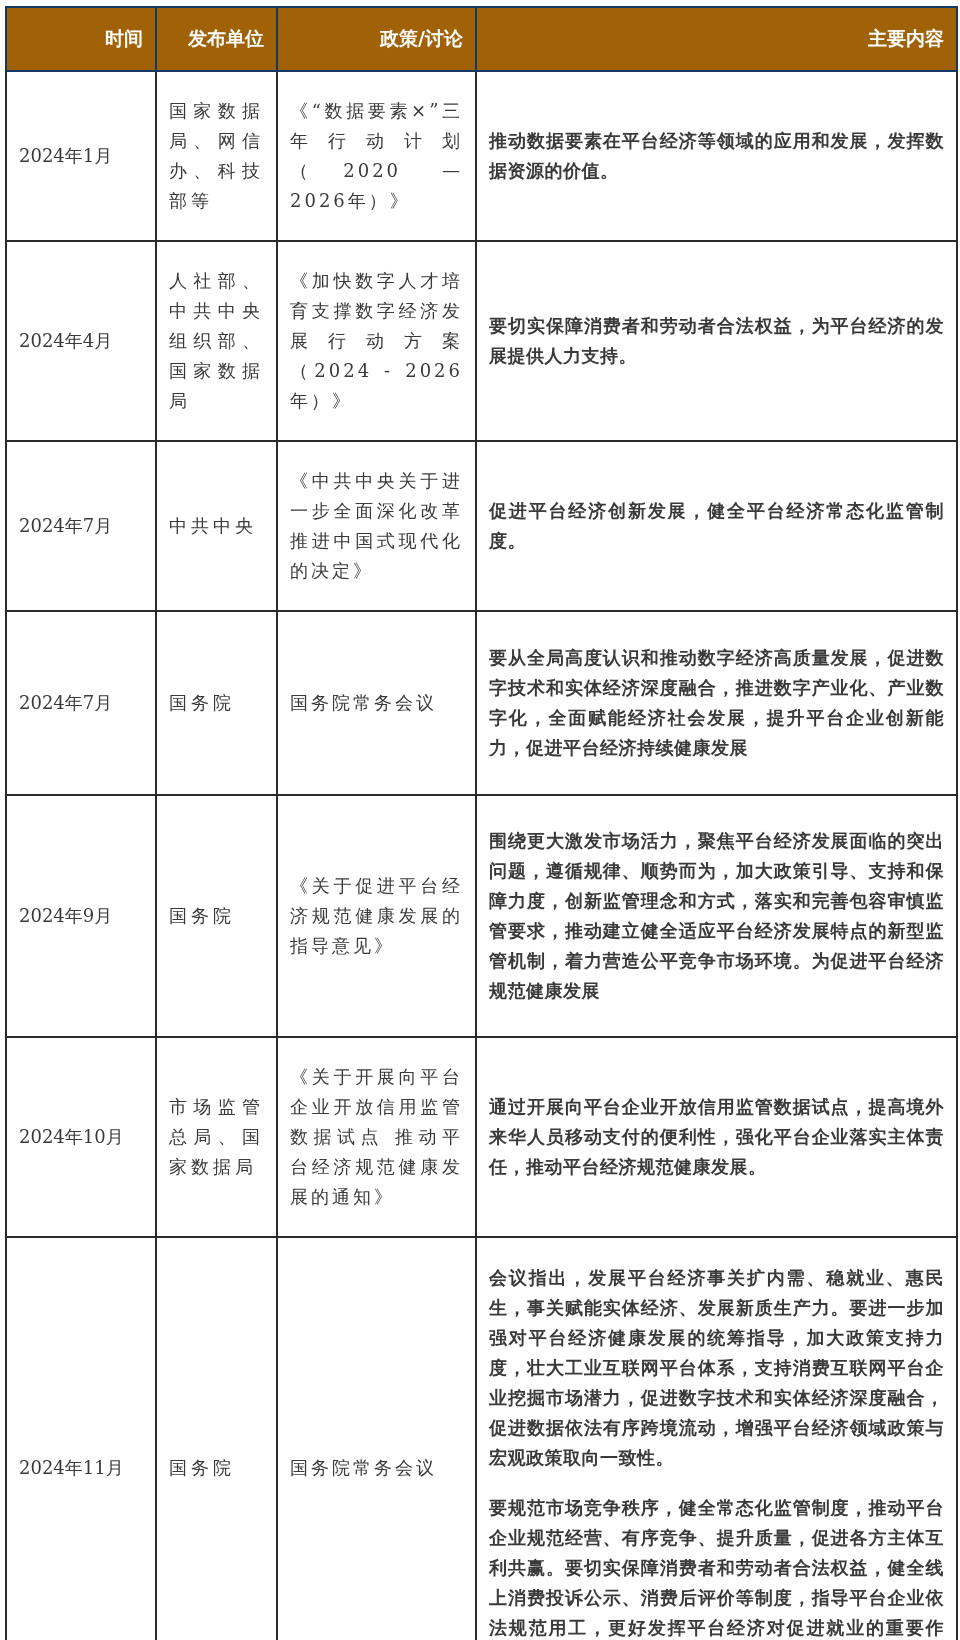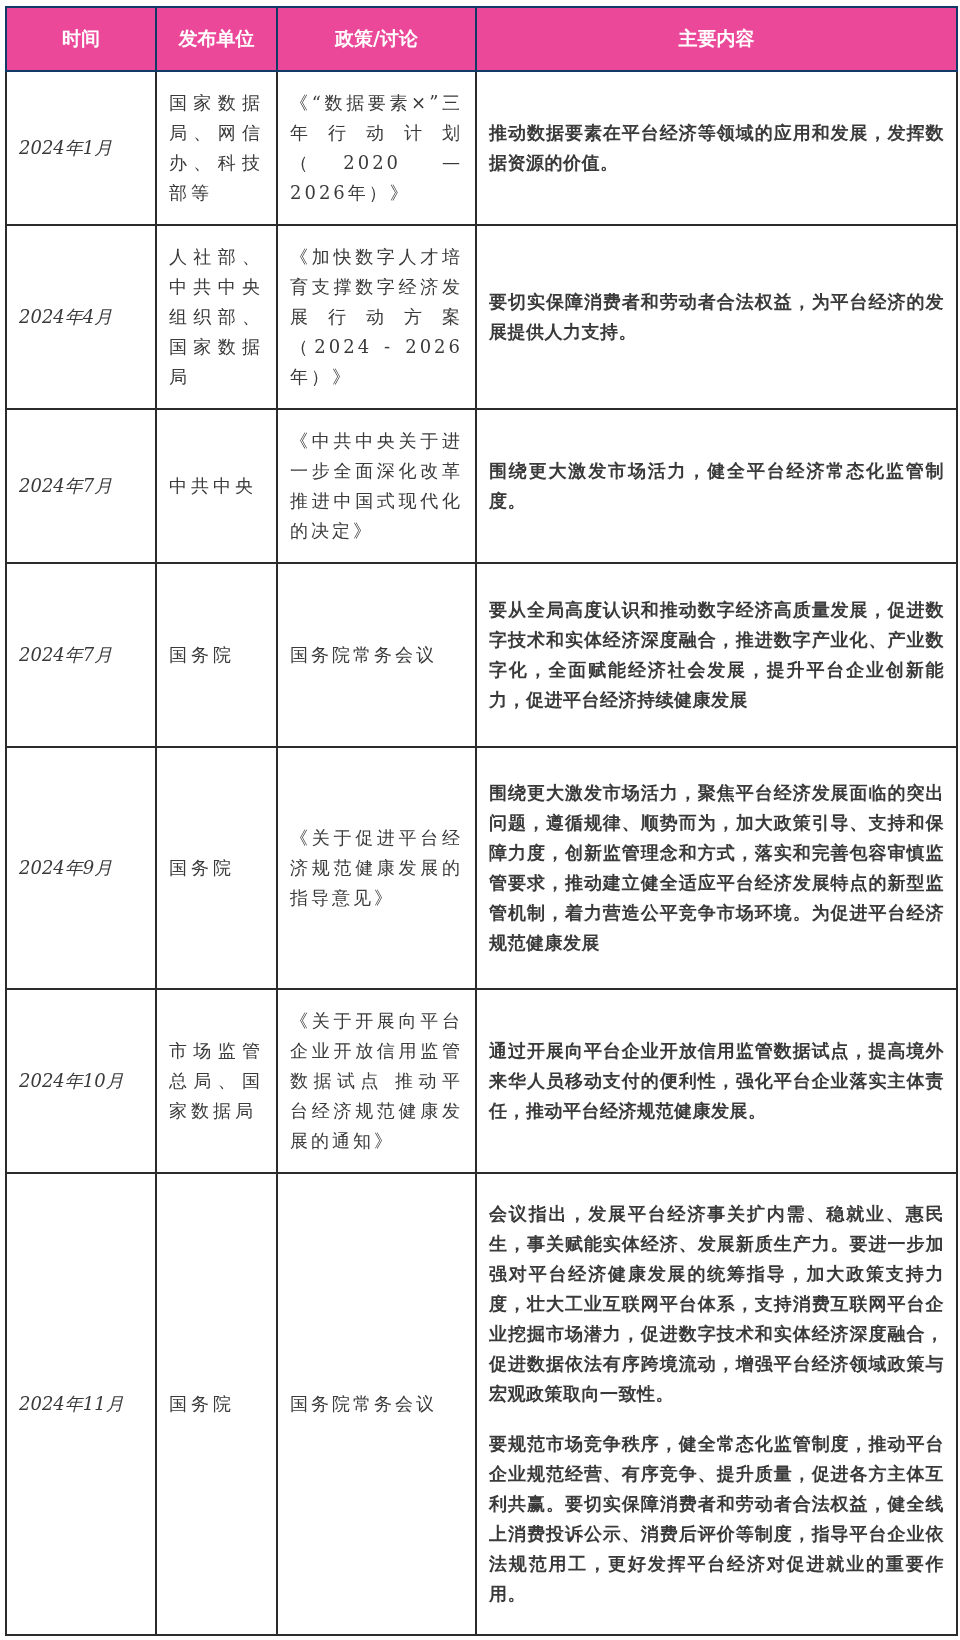--- a/index.html
+++ b/index.html
@@ -1,24 +1,24 @@
 <!DOCTYPE html>
 <html><head>
 <meta charset="utf-8">
 <style>
   html, body { margin: 0; padding: 0; background: #ffffff; }
   body { width: 960px; height: 1640px; position: relative; overflow: hidden;
          font-family: "DejaVu Serif", "Liberation Serif", serif; color: #3a3a3a; }
   table.policy { position: absolute; left: 5px; top: 6px; width: 951px;
                  border-collapse: collapse; table-layout: fixed; }
   table.policy th, table.policy td { border: 2px solid #2b2b2b; vertical-align: middle; }
-  table.policy th { background: #ec4899; color: #ffffff; font-family: "DejaVu Sans", "Liberation Sans", sans-serif;
-                    font-weight: bold; font-size: 19px; text-align: center; padding: 0 12px; height: 62px; border-color: #123a66; }
-  table.policy td { font-size: 18px; line-height: 30px; padding: 16px 12px; }
-  td.c-date { padding-left: 12px; font-size: 17px; white-space: nowrap; font-style: italic; }
+  table.policy th { background: #a16207; color: #ffffff; font-family: "DejaVu Sans", "Liberation Sans", sans-serif;
+                    font-weight: bold; font-size: 19px; text-align: right; padding: 0 12px; height: 62px; border-color: #123a66; }
+  table.policy td { font-size: 18px; line-height: 30px; padding: 24px 12px; }
+  td.c-date { padding-left: 12px; font-size: 17px; white-space: nowrap; }
   td.c-unit { text-align: justify; letter-spacing: 4px; padding: 8px 8px 8px 12px; }
   td.c-policy { text-align: justify; letter-spacing: 3px; padding: 8px 8px 8px 12px; }
   td.c-content { text-align: justify; letter-spacing: 0.5px; padding: 8px 14px; font-weight: bold; }
   td.c-content p { margin: 0; }
   td.c-content p + p { margin-top: 20px; }
 </style>
 </head>
 <body>
 
 <table class="policy">
@@ -51,21 +51,21 @@
       <td class="c-policy">《加快数字人才培育支撑数字经济发展行动方案（2024 - 2026年）》</td>
       <td class="c-content">
           <p>要切实保障消费者和劳动者合法权益，为平台经济的发展提供人力支持。</p>
         </td>
     </tr>
     <tr style="height:154px">
       <td class="c-date">2024年7月</td>
       <td class="c-unit">中共中央</td>
       <td class="c-policy">《中共中央关于进一步全面深化改革　推进中国式现代化的决定》</td>
       <td class="c-content">
-          <p>围绕更大激发市场活力，健全平台经济常态化监管制度。</p>
+          <p>促进平台经济创新发展，健全平台经济常态化监管制度。</p>
         </td>
     </tr>
     <tr style="height:184px">
       <td class="c-date">2024年7月</td>
       <td class="c-unit">国务院</td>
       <td class="c-policy">国务院常务会议</td>
       <td class="c-content">
           <p>要从全局高度认识和推动数字经济高质量发展，促进数字技术和实体经济深度融合，推进数字产业化、产业数字化，全面赋能经济社会发展，提升平台企业创新能力，促进平台经济持续健康发展</p>
         </td>
     </tr>

